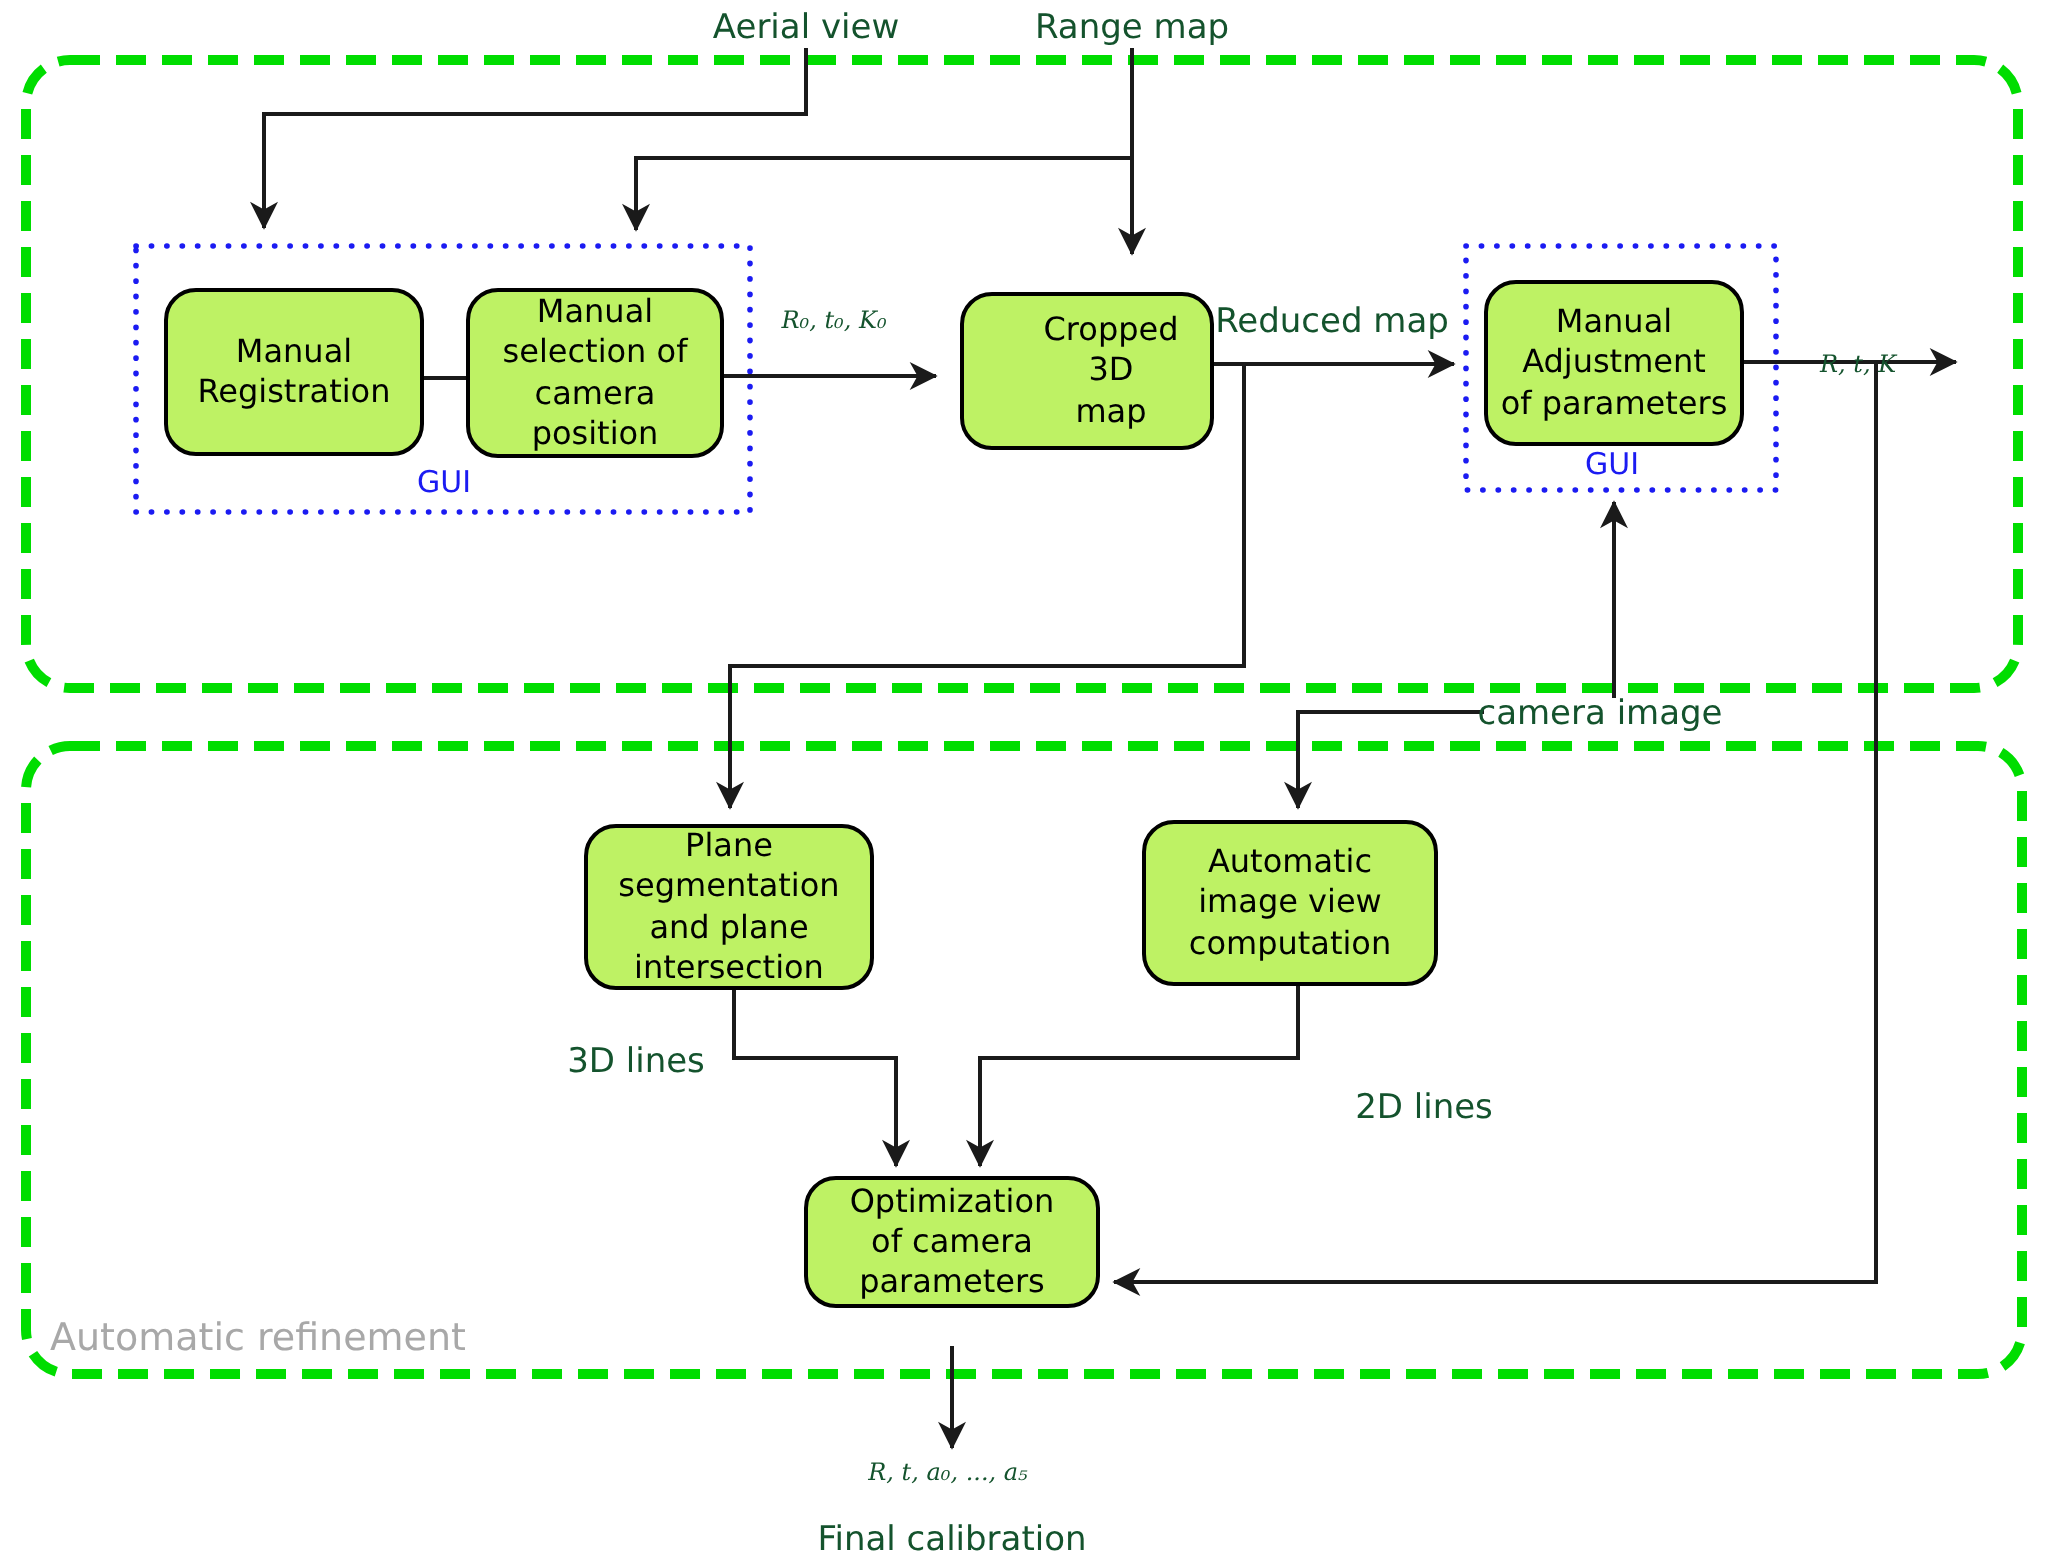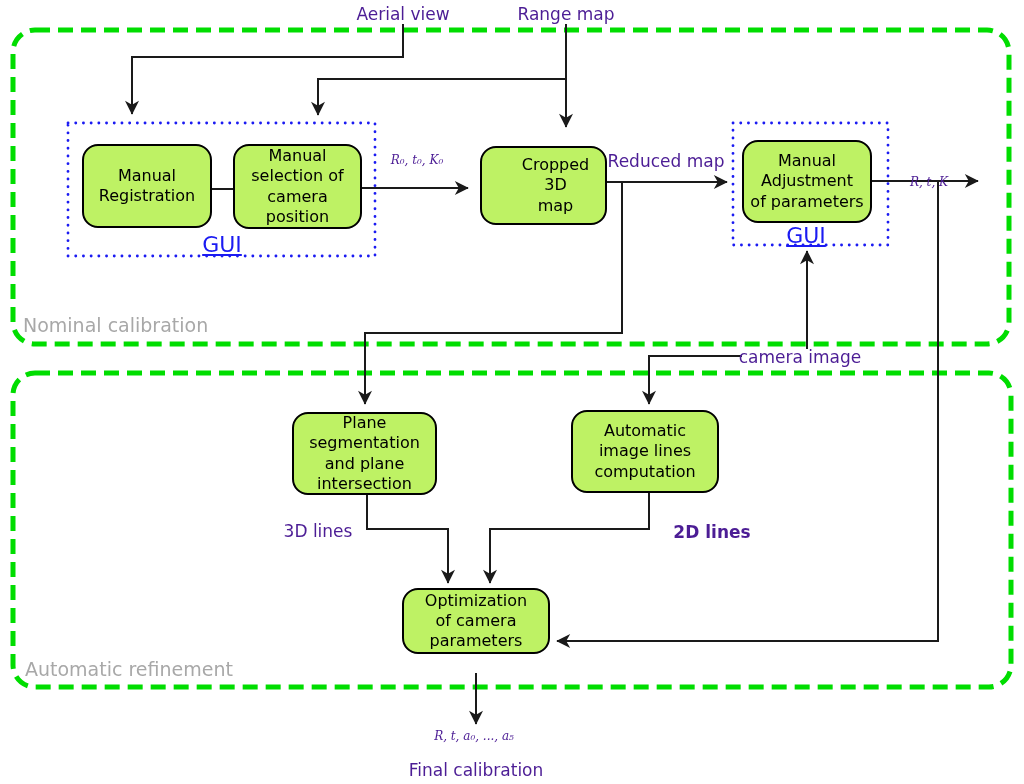--- a/index.html
+++ b/index.html
@@ -18,32 +18,31 @@
     border-radius:16px;
     background:#bef264;
     display:flex;align-items:center;justify-content:center;
     text-align:center;
     font-size:16px;line-height:1.26;color:#000000;
     white-space:pre-line;
     box-sizing:border-box;
   }
   .lbl{
     position:absolute;
-    font-size:17px;color:#4c1d95;white-space:nowrap;
+    font-size:17px;color:#14532d;white-space:nowrap;
   }
   .ctr{transform:translateX(-50%);}
   .math{
     font-family:"DejaVu Serif", serif;
     font-style:italic;
     font-size:12px;
   }
   .gui{
     color:#1b1bf2;
-    font-size:22px;
-    text-decoration:underline;
+    font-size:15px;
   }
   .section-label{
     position:absolute;
     color:#a8a8a8;
     font-size:19px;white-space:nowrap;
   }
 </style>
 </head>
 <body>
 
@@ -91,33 +90,32 @@
 3D
 map</div>
   <div class="node" style="left:742px;top:140px;width:130px;height:83px;">Manual
 Adjustment
 of parameters</div>
   <div class="node" style="left:292px;top:412px;width:145px;height:83px;">Plane
 segmentation
 and plane
 intersection</div>
   <div class="node" style="left:571px;top:410px;width:148px;height:83px;">Automatic
-image lines
+image view
 computation</div>
   <div class="node" style="left:402px;top:588px;width:148px;height:66px;">Optimization
 of camera
 parameters</div>
 
   <div class="lbl ctr gui" style="left:222px;top:232px;">GUI</div>
   <div class="lbl ctr gui" style="left:806px;top:223px;">GUI</div>
 
   <div class="lbl ctr math" style="left:417px;top:153px;">R₀, t₀, K₀</div>
   <div class="lbl ctr" style="left:666px;top:151px;text-align:center;">Reduced map</div>
   <div class="lbl ctr math" style="left:929px;top:148px;margin-top:27px;">R, t, K</div>
   <div class="lbl ctr" style="left:318px;top:521px;">3D lines</div>
-  <div class="lbl ctr" style="left:712px;top:522px;font-weight:bold;">2D lines</div>
+  <div class="lbl ctr" style="left:712px;top:544px;">2D lines</div>
   <div class="lbl ctr math" style="left:474px;top:729px;">R, t, a₀, ..., a₅</div>
   <div class="lbl ctr" style="left:476px;top:760px;">Final calibration</div>
 
-  <div class="section-label" style="left:23px;top:314px;">Nominal calibration</div>
   <div class="section-label" style="left:25px;top:658px;">Automatic refinement</div>
 
 </div>
 
 </body></html>

